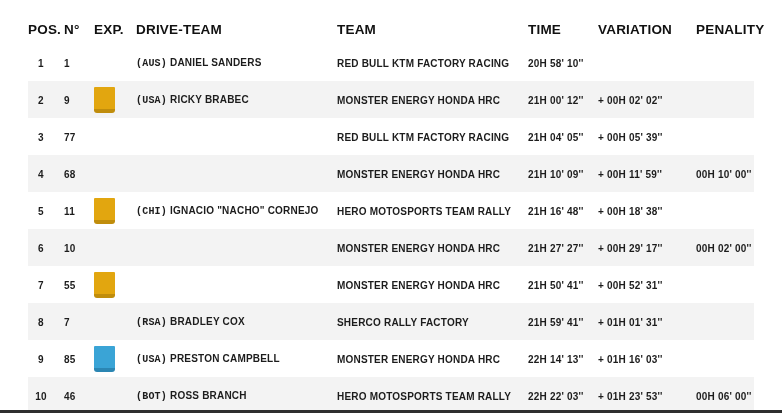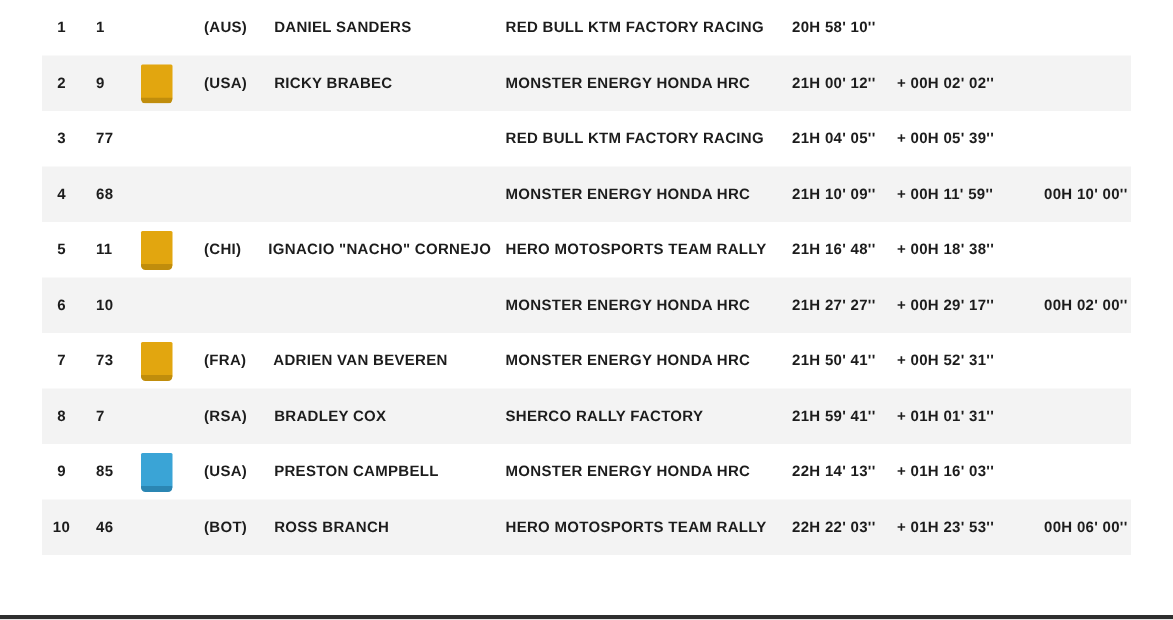--- a/index.html
+++ b/index.html
@@ -51,21 +51,21 @@
   
   .c-pos    { left:0;   width:26px; text-align:center; }
   .c-num    { left:36px;  width:44px; }
   .c-exp    { left:66px;  width:34px; }
   .c-driver { left:108px; }
   .c-team   { left:309px; }
   .c-time   { left:500px; }
   .c-var    { left:570px; }
   .c-pen    { left:668px; }
 
-  .driver-country { display:inline-block; margin-right:18px; }
+  .driver-country { display:inline-block; margin-right:3px;font-family:Liberation Mono, monospace; }
 
   
   .exp-badge {
     display:none;
     position:absolute;
     left:66px;
     top:50%;
     transform:translateY(-50%);
     width:21px; height:26px;
     border-bottom:4px solid transparent;
@@ -80,20 +80,30 @@
     width:782px; height:3px;
     background:#2e2e2e;
   }
 </style>
 </head>
 <body>
 
 <div class="screen">
   <div class="table-wrap">
 
+    <div class="thead">
+      <span class="c-pos">POS.</span>
+      <span class="c-num">N°</span>
+      <span class="c-exp">EXP.</span>
+      <span class="c-driver">DRIVE-TEAM</span>
+      <span class="c-team">TEAM</span>
+      <span class="c-time">TIME</span>
+      <span class="c-var">VARIATION</span>
+      <span class="c-pen">PENALITY</span>
+    </div>
 
     <div class="tbody">
 
       <div class="row">
         <span class="c-pos">1</span>
         <span class="c-num">1</span>
 
         <span class="c-driver"><b class="driver-country">(AUS)</b><b>DANIEL SANDERS</b></span>
         <span class="c-team">RED BULL KTM FACTORY RACING</span>
         <span class="c-time">20H 58' 10''</span>
@@ -148,23 +158,22 @@
         <span class="c-num">10</span>
 
         <span class="c-team">MONSTER ENERGY HONDA HRC</span>
         <span class="c-time">21H 27' 27''</span>
         <span class="c-var">+ 00H 29' 17''</span>
         <span class="c-pen">00H 02' 00''</span>
       </div>
 
       <div class="row">
         <span class="c-pos">7</span>
-        <span class="c-num">73</span>
+        <span class="c-num">55</span>
         <i class="exp-badge show" style="background: rgb(226, 166, 15); border-bottom-color: rgb(192, 141, 12);"></i>
-        <span class="c-driver"><b class="driver-country">(FRA)</b><b>ADRIEN VAN BEVEREN</b></span>
         <span class="c-team">MONSTER ENERGY HONDA HRC</span>
         <span class="c-time">21H 50' 41''</span>
         <span class="c-var">+ 00H 52' 31''</span>
         <span class="c-pen"></span>
       </div>
 
       <div class="row">
         <span class="c-pos">8</span>
         <span class="c-num">7</span>
 

